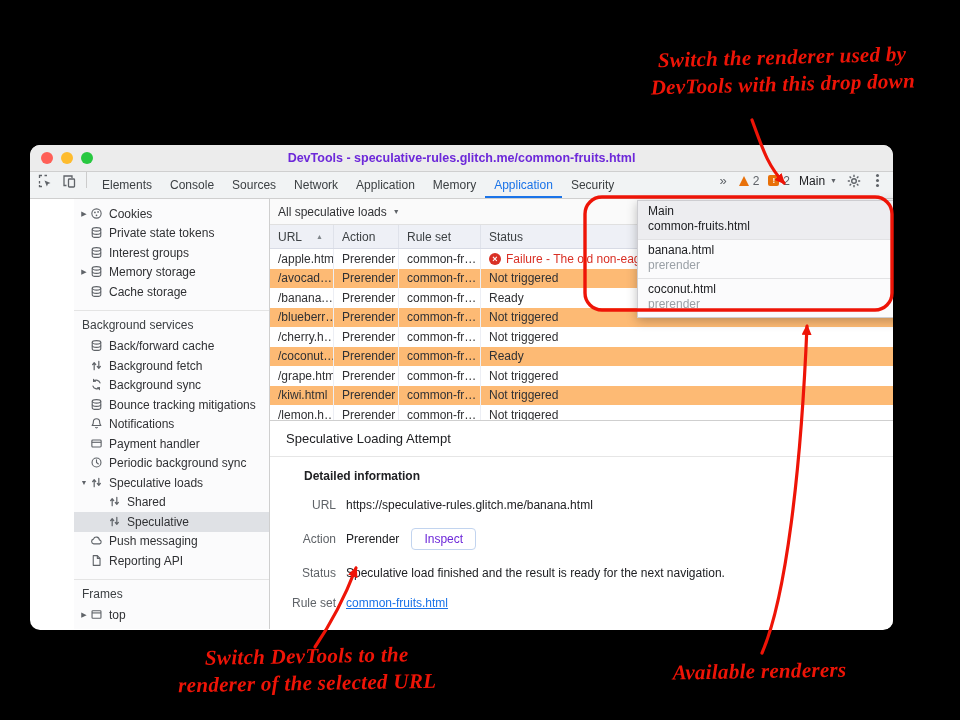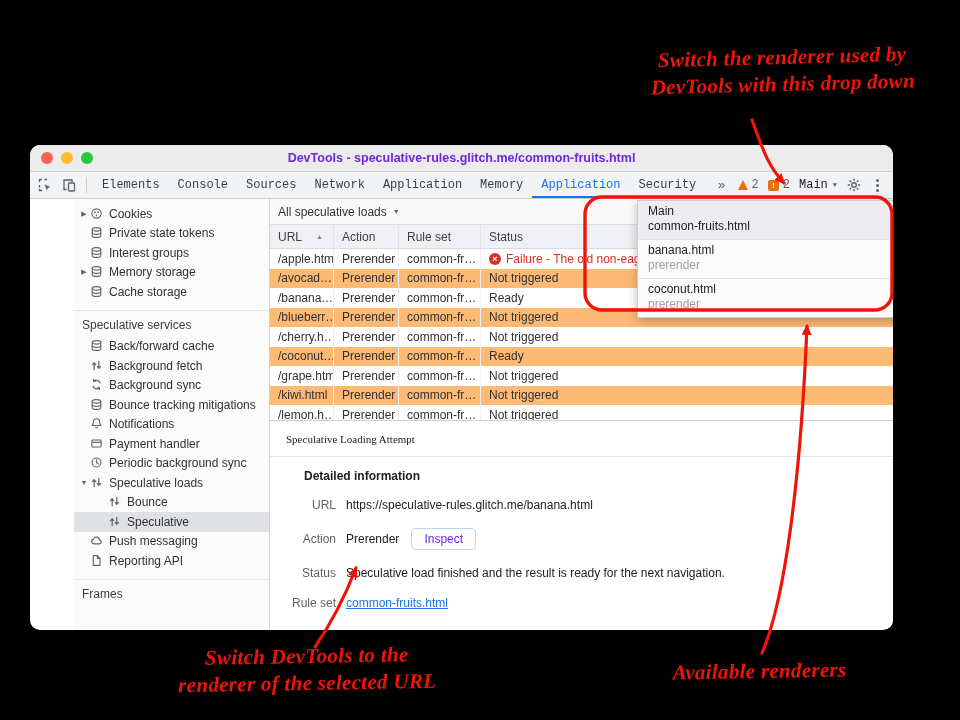--- a/index.html
+++ b/index.html
@@ -22,21 +22,21 @@
   .lights { display:flex; gap:8px; padding-left:11px; }
   .light { width:12px; height:12px; border-radius:50%; }
   .light.red { background:#ff5f57; } .light.yellow { background:#febc2e; } .light.green { background:#28c840; }
   #win-title {
     position:absolute; left:0; right:0; text-align:center;
     font-weight:700; font-size:12.5px; color:#6d28d9;
   }
 
   #toolbar {
     height:27px; background:#f1f3f4; border-bottom:1px solid #cfcfcf;
-    display:flex; align-items:center; color:#3c4043;font-family:Liberation Mono, monospace;
+    display:flex; align-items:flex-start; color:#3c4043;
   }
   .tb-icon { width:17px; height:17px; color:#5f6368; margin-left:7px; display:flex; align-items:center; }
   .tb-icon svg { width:16px; height:16px; }
   .tb-sep { width:1px; height:16px; background:#ccc; margin:0 6px 0 8px; }
   #tabs { display:flex; height:100%; }
   .tab { padding:0 9px; line-height:26px; cursor:default; white-space:nowrap; }
   .tab.active { color:#1a73e8; box-shadow:inset 0 -2px 0 #1a73e8; }
   #tb-right { margin-left:auto; display:flex; align-items:center; gap:9px; padding-right:10px; }
   .more-tabs { font-size:13px; color:#5f6368; padding:0 3px; }
   .badge { display:flex; align-items:center; gap:4px; color:#5f6368; }
@@ -89,21 +89,21 @@
   .td.fail { color:#d93025; }
   .fail-ico {
     width:12px; height:12px; border-radius:50%; background:#d93025; color:#fff;
     font-size:9px; font-weight:700; line-height:12px; text-align:center; margin-right:5px; flex-shrink:0;
   }
 
   
   #details { flex:1; border-top:1px solid #cfcfcf; display:flex; flex-direction:column; }
   #details-head {
     height:36px; display:flex; align-items:center; padding-left:16px;
-    font-size:11px; color:#202124; border-bottom:1px solid #e6e6e6; flex-shrink:0;font-family:Liberation Serif, serif;
+    font-size:13px; color:#202124; border-bottom:1px solid #e6e6e6; flex-shrink:0;
   }
   #details-body { padding:12px 16px 0 16px; }
   #detail-section-title { font-weight:700; color:#202124; padding-left:18px; margin-bottom:15px; }
   .kv { display:flex; align-items:center; margin-bottom:16px; }
   .kv .k { width:50px; text-align:right; margin-right:10px; color:#5f6368; flex-shrink:0; }
   .kv .v { color:#202124; display:flex; align-items:center; }
   .inspect-btn {
     margin-left:12px; background:#fff; border:1px solid #c2d4ef; border-radius:4px;
     color:#6d28d9; font-size:12px; padding:3px 12px; font-family:inherit;
   }
@@ -253,21 +253,21 @@
             <span class="expander"></span>
             <span class="sicon">
               <svg viewBox="0 0 14 14" fill="none" stroke="currentColor" stroke-width="1.2">
                 <ellipse cx="7" cy="3.6" rx="4.6" ry="1.9"></ellipse>
                 <path d="M2.4 3.6 v6.8 c0 1.05 2.06 1.9 4.6 1.9 s4.6 -.85 4.6 -1.9 V3.6"></path>
                 <path d="M2.4 7.1 c0 1.05 2.06 1.9 4.6 1.9 s4.6 -.85 4.6 -1.9"></path>
               </svg>
             </span>
             <span class="slabel">Cache storage</span>
           </div>
-          <div class="side-section">Speculative services</div>
+          <div class="side-section">Background services</div>
           <div class="side-item">
             <span class="expander"></span>
             <span class="sicon">
               <svg viewBox="0 0 14 14" fill="none" stroke="currentColor" stroke-width="1.2">
                 <ellipse cx="7" cy="3.6" rx="4.6" ry="1.9"></ellipse>
                 <path d="M2.4 3.6 v6.8 c0 1.05 2.06 1.9 4.6 1.9 s4.6 -.85 4.6 -1.9 V3.6"></path>
                 <path d="M2.4 7.1 c0 1.05 2.06 1.9 4.6 1.9 s4.6 -.85 4.6 -1.9"></path>
               </svg>
             </span>
             <span class="slabel">Back/forward cache</span>
@@ -346,21 +346,21 @@
             <span class="slabel">Speculative loads</span>
           </div>
           <div class="side-item child">
             <span class="expander"></span>
             <span class="sicon">
               <svg viewBox="0 0 14 14" fill="none" stroke="currentColor" stroke-width="1.3" stroke-linecap="round" stroke-linejoin="round">
                 <path d="M4.5 11.5 V4.2 M2.8 6 L4.5 4 l1.7 2"></path>
                 <path d="M9.5 2.5 v7.3 M7.8 8 l1.7 2 1.7 -2"></path>
               </svg>
             </span>
-            <span class="slabel">Bounce</span>
+            <span class="slabel">Shared</span>
           </div>
           <div class="side-item child selected">
             <span class="expander"></span>
             <span class="sicon">
               <svg viewBox="0 0 14 14" fill="none" stroke="currentColor" stroke-width="1.3" stroke-linecap="round" stroke-linejoin="round">
                 <path d="M4.5 11.5 V4.2 M2.8 6 L4.5 4 l1.7 2"></path>
                 <path d="M9.5 2.5 v7.3 M7.8 8 l1.7 2 1.7 -2"></path>
               </svg>
             </span>
             <span class="slabel">Speculative</span>
@@ -378,20 +378,30 @@
             <span class="expander"></span>
             <span class="sicon">
               <svg viewBox="0 0 14 14" fill="none" stroke="currentColor" stroke-width="1.2" stroke-linejoin="round">
                 <path d="M3.5 1.8 h4.4 L10.8 4.7 v7.5 H3.5 z"></path>
                 <path d="M7.9 1.8 v2.9 h2.9"></path>
               </svg>
             </span>
             <span class="slabel">Reporting API</span>
           </div>
           <div class="side-section">Frames</div>
+          <div class="side-item">
+            <span class="expander">▶</span>
+            <span class="sicon">
+              <svg viewBox="0 0 14 14" fill="none" stroke="currentColor" stroke-width="1.2">
+                <rect x="2.2" y="3" width="9.6" height="8" rx=".8"></rect>
+                <path d="M2.2 5.3 h9.6"></path>
+              </svg>
+            </span>
+            <span class="slabel">top</span>
+          </div>
         </div>
 
       <div id="main">
         <div id="filterbar">
           <span>All speculative loads</span>
           <span class="caret">▼</span>
         </div>
 
         <div id="grid">
             <div class="thead">

